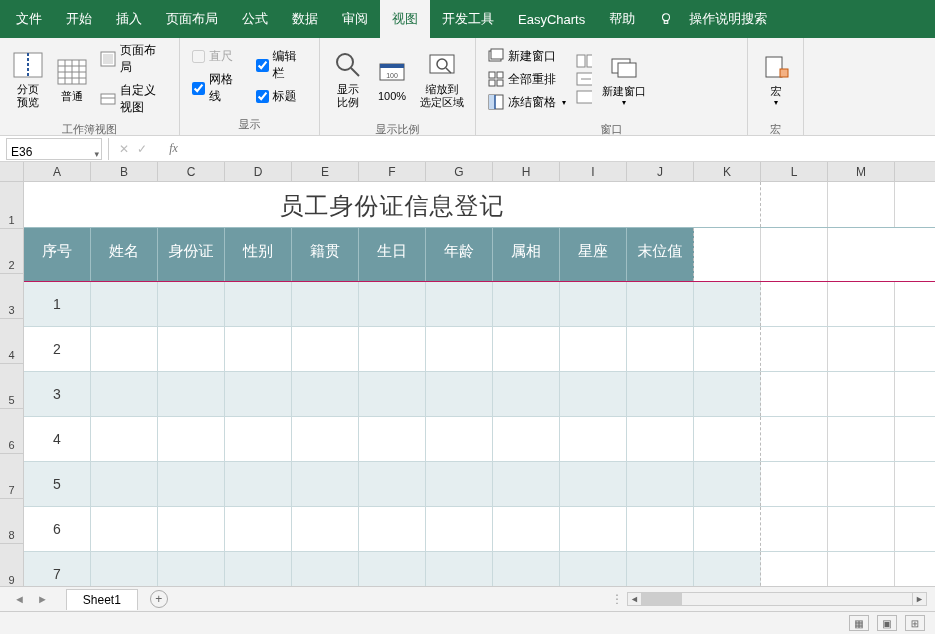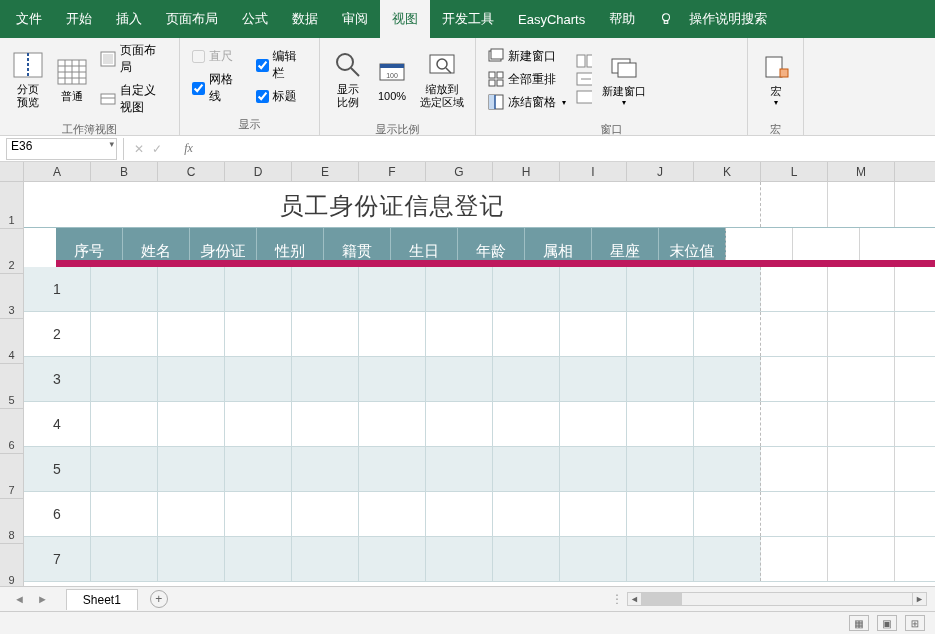--- a/index.html
+++ b/index.html
@@ -23,42 +23,42 @@
 .chkcol { display: flex; flex-direction: column; gap: 6px; padding: 0 6px; }
 .chk { display: flex; align-items: center; gap: 4px; font-size: 12px; cursor: pointer; }
 .chk input { width: 13px; height: 13px; }
 
 .smallcol { display: flex; flex-direction: column; gap: 2px; padding: 0 4px; }
 .smallbtn { display: flex; align-items: center; gap: 4px; font-size: 12px; cursor: pointer; padding: 2px 2px; }
 .smallbtn.disabled { color: #a6a6a6; }
 .smallicon { width: 16px; height: 16px; display: inline-flex; align-items: center; justify-content: center; }
 
 .namebox-row { height: 26px; background: #fff; border-bottom: 1px solid #d4d4d4; display: flex; align-items: center; }
-.namebox { width: 111px; height: 22px; border: 1px solid #ccc; margin-left: 6px; display: flex; align-items: flex-start; padding: 0 4px; font-size: 12px; position: relative; }
+.namebox { width: 96px; height: 22px; border: 1px solid #ccc; margin-left: 6px; display: flex; align-items: flex-end; padding: 0 4px; font-size: 12px; position: relative; }
 .namebox .dd { position: absolute; right: 2px; font-size: 9px; color: #666; }
 .fx-sep { width: 1px; height: 22px; background: #ccc; margin: 0 6px; }
 .fx-btns { display: flex; align-items: center; gap: 8px; color: #bbb; padding: 0 4px; }
 .fx-label { font-style: italic; font-family: Georgia, serif; margin-left: 18px; color: #777;}
 .formula-input { flex: 1; height: 22px; border: none; outline: none; padding: 0 6px; font-size: 12px; }
 
 .sheet-area { position: relative; height: 424px; overflow: hidden; background: #fff; }
 .colheaders { display: flex; height: 20px; background: #e6e6e6; border-bottom: 1px solid #ccc; position: absolute; top: 0; left: 0; right: 0; }
 .corner { width: 24px; height: 20px; background: #e6e6e6; border-right: 1px solid #ccc; border-bottom: 1px solid #ccc; }
 .colh { width: 67px; text-align: center; font-size: 12px; line-height: 20px; border-right: 1px solid #ccc; background: #e6e6e6; color: #444; cursor: pointer; }
 
 .rowheaders { position: absolute; top: 20px; left: 0; width: 24px; }
 .rowh { height: 45px; background: #e6e6e6; border-right: 1px solid #ccc; border-bottom: 1px solid #ccc; text-align: center; font-size: 11px; display: flex; align-items: flex-end; justify-content: center; padding-bottom: 2px; color: #444; cursor: pointer; }
 .rowh.r1 { height: 47px; }
 
 .cells { position: absolute; top: 20px; left: 24px; right: 0; }
 .title-row { height: 46px; border-bottom: 1px solid #9fbfc4; display: flex; }
 .title-cell { width: 737px; font-size: 24px; text-align: center; line-height: 47px; color: #3b3b3b; border-right: 1px dashed #bbb; letter-spacing: 1px; }
 .empty-cell { width: 67px; border-right: 1px solid #d4d4d4; }
 
-.header-row { height: 39px; display: flex; border-bottom: 7px solid #be185d; margin-left: 32px; }
+.header-row { height: 54px; display: flex; border-bottom: 1px solid #be185d; }
 .header-cell { width: 67px; background: #6f9ba3; color: #fff; font-size: 15px; text-align: center; line-height: 45px; border-right: 1px solid #9fbfc4; }
 .header-cell.last { border-right: 1px dashed #bbb; }
 
 .data-row { height: 45px; display: flex; border-bottom: 1px solid #c9d9dc; }
 .data-row.even .data-cell { background: #e5eef0; }
 .data-cell { width: 67px; text-align: center; line-height: 45px; font-size: 14px; color: #3b3b3b; border-right: 1px solid #c9d9dc; }
 .data-cell.lastk { border-right: 1px dashed #bbb; }
 .data-cell.serial { font-size: 14px; }
 .plain-cell { width: 67px; border-right: 1px solid #d4d4d4; }
 

